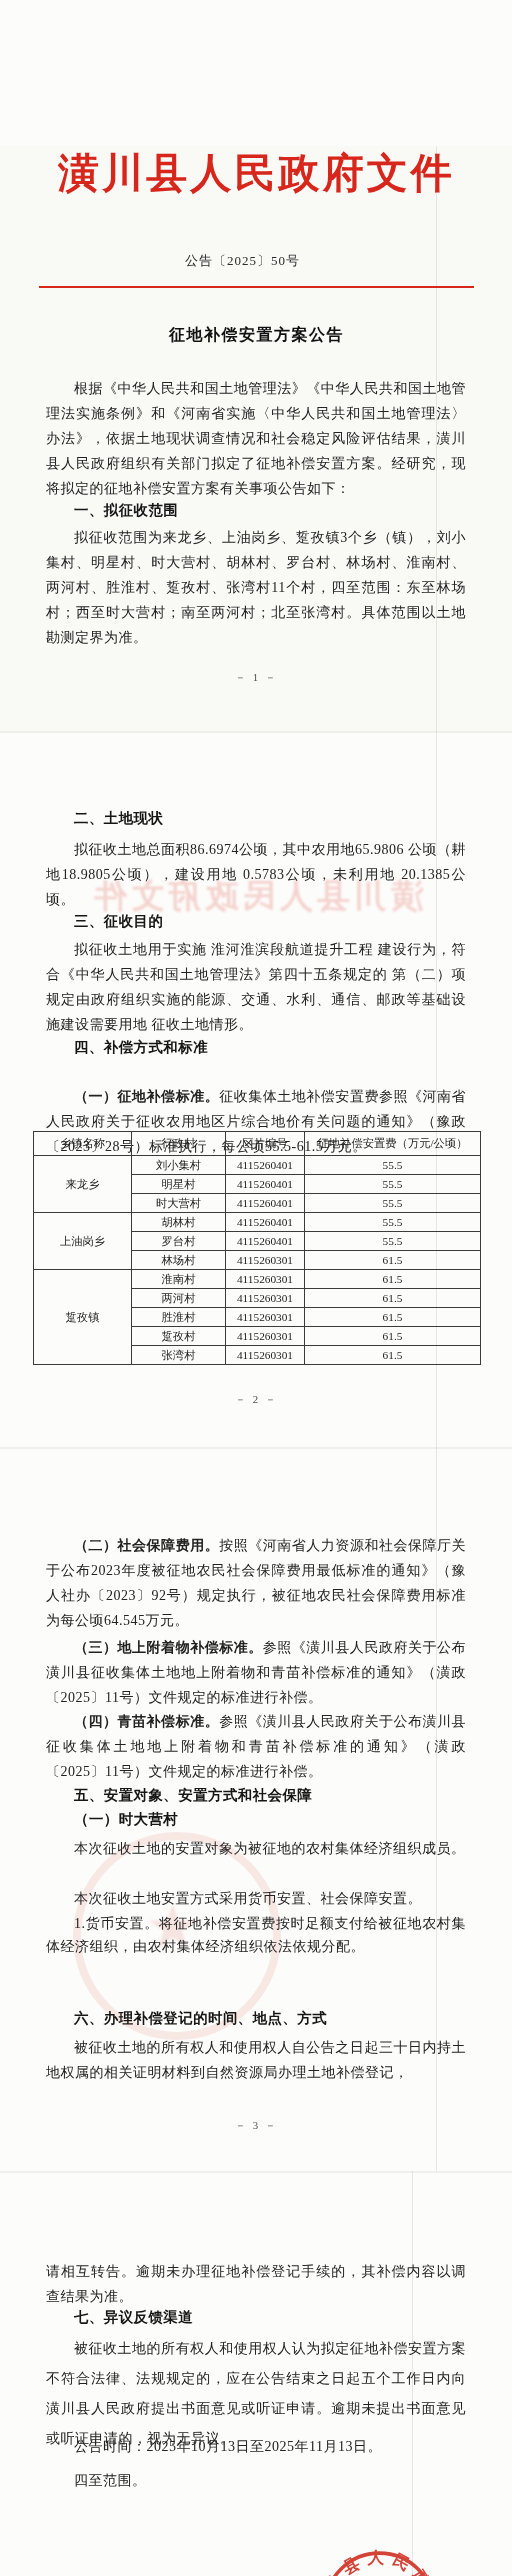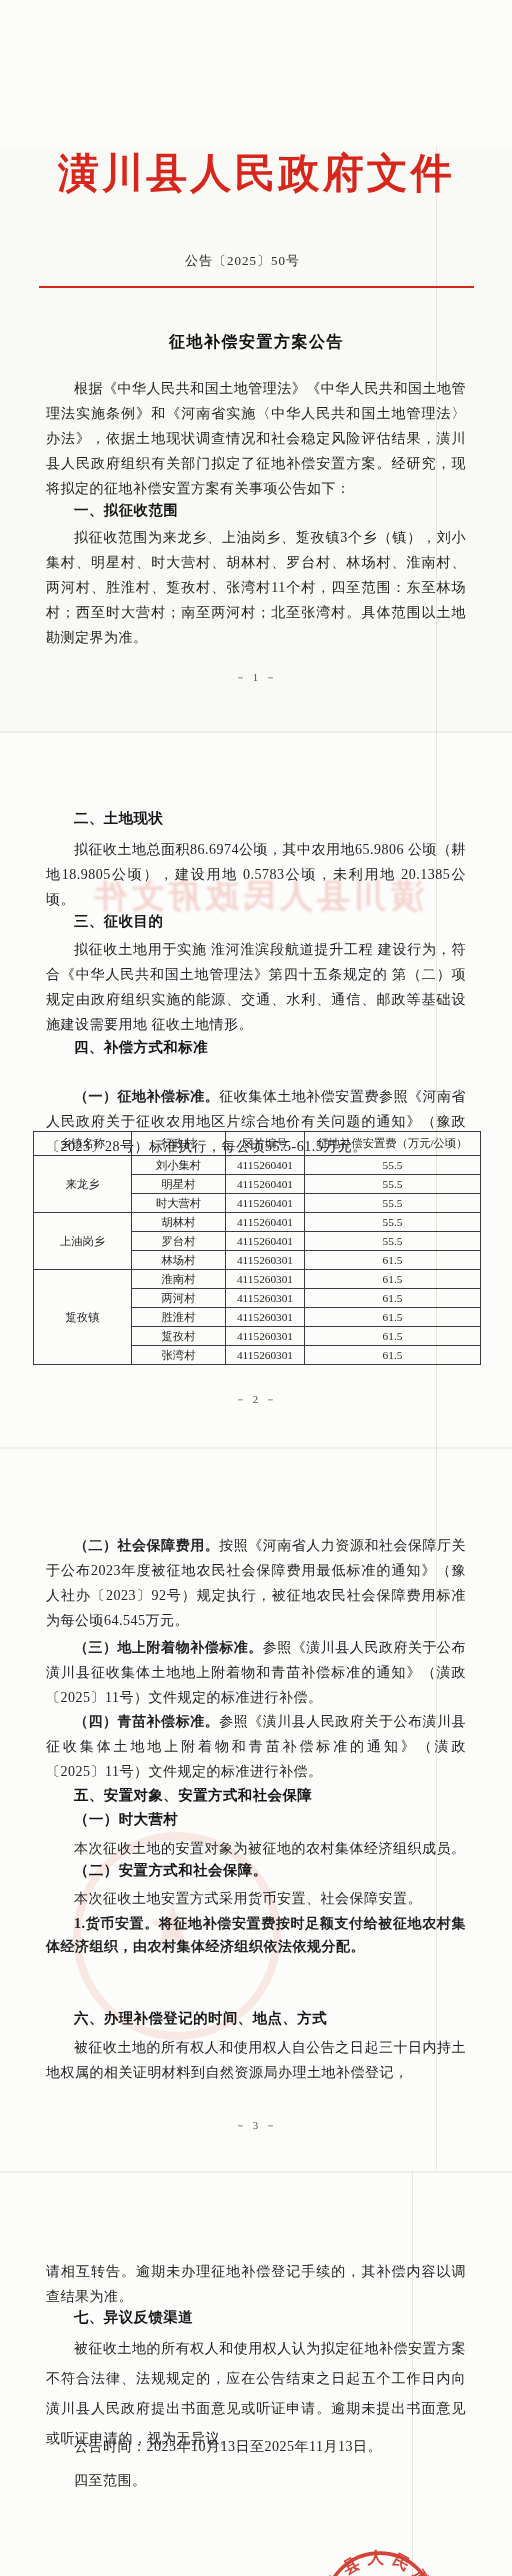--- a/index.html
+++ b/index.html
@@ -16,31 +16,31 @@
   
   .agency{
     left:0;top:146px;width:513px;text-align:center;
     font-size:41px;font-weight:bold;letter-spacing:3.1px;
     color:#d7261b;font-family:"Liberation Serif","DejaVu Serif",serif;
     white-space:nowrap;
   }
   .docnum{left:0;top:252px;width:485px;text-align:center;font-size:13px;letter-spacing:1px;color:#2a2a2a;}
   .redrule{left:39px;top:286px;width:435px;height:2.1px;background:#d7261b;}
   .doctitle{
-    left:0;top:332px;width:513px;text-align:center;
+    left:0;top:325px;width:513px;text-align:center;
     font-size:16px;font-weight:bold;letter-spacing:1.5px;
     font-family:"Liberation Sans","DejaVu Sans",sans-serif;color:#111;
   }
   
   .para{
     left:46px;width:420px;font-size:14px;line-height:25px;
     text-align:justify;letter-spacing:0.5px;color:#222;
   }
   .indent{text-indent:28px;}
-  .lh44{line-height:23px;font-weight:bold;}
+  .lh44{line-height:23px;}
   .lh50{line-height:30px;}
   .h{
     left:46px;width:420px;text-indent:28px;font-size:14.4px;font-weight:bold;
     font-family:"Liberation Sans","DejaVu Sans",sans-serif;color:#161616;
     letter-spacing:0.5px;white-space:nowrap;
   }
   .lead{font-weight:bold;font-family:"Liberation Sans","DejaVu Sans",sans-serif;}
   .pagenum{left:0;width:513px;text-align:center;font-size:10.8px;color:#4c4c4c;letter-spacing:2.1px;}
   
   .comp-table{
@@ -193,21 +193,20 @@
   </div>
   <div class="abs para indent" style="top:1635px">
     <span class="lead">（三）地上附着物补偿标准。</span><span>参照《潢川县人民政府关于公布潢川县征收集体土地地上附着物和青苗补偿标准的通知》（潢政〔2025〕11号）文件规定的标准进行补偿。</span>
   </div>
   <div class="abs para indent" style="top:1709px">
     <span class="lead">（四）青苗补偿标准。</span><span>参照《潢川县人民政府关于公布潢川县征收集体土地地上附着物和青苗补偿标准的通知》（潢政〔2025〕11号）文件规定的标准进行补偿。</span>
   </div>
   <div class="abs h" style="top:1786px">五、安置对象、安置方式和社会保障</div>
   <div class="abs h" style="top:1810px">（一）时大营村</div>
   <div class="abs para indent" style="top:1836px">本次征收土地的安置对象为被征地的农村集体经济组织成员。</div>
-  <div class="abs h" style="top:1861px">（二）安置方式和社会保障。</div>
   <div class="abs para indent" style="top:1886px">本次征收土地安置方式采用货币安置、社会保障安置。</div>
   <div class="abs para indent lh44" style="top:1912px">1.货币安置。将征地补偿安置费按时足额支付给被征地农村集体经济组织，由农村集体经济组织依法依规分配。</div>
   <div class="abs h" style="top:2009px">六、办理补偿登记的时间、地点、方式</div>
   <div class="abs para indent" style="top:2035px">被征收土地的所有权人和使用权人自公告之日起三十日内持土地权属的相关证明材料到自然资源局办理土地补偿登记，</div>
   <div class="abs pagenum" style="top:2119px">－ 3 －</div>
 
   <div class="abs para" style="top:2259px">请相互转告。逾期未办理征地补偿登记手续的，其补偿内容以调查结果为准。</div>
   <div class="abs h" style="top:2308px">七、异议反馈渠道</div>
   <div class="abs para indent lh50" style="top:2334px">被征收土地的所有权人和使用权人认为拟定征地补偿安置方案不符合法律、法规规定的，应在公告结束之日起五个工作日内向潢川县人民政府提出书面意见或听证申请。逾期未提出书面意见或听证申请的，视为无异议。</div>
   <div class="abs para indent" style="top:2434px">公告时间：2025年10月13日至2025年11月13日。</div>

